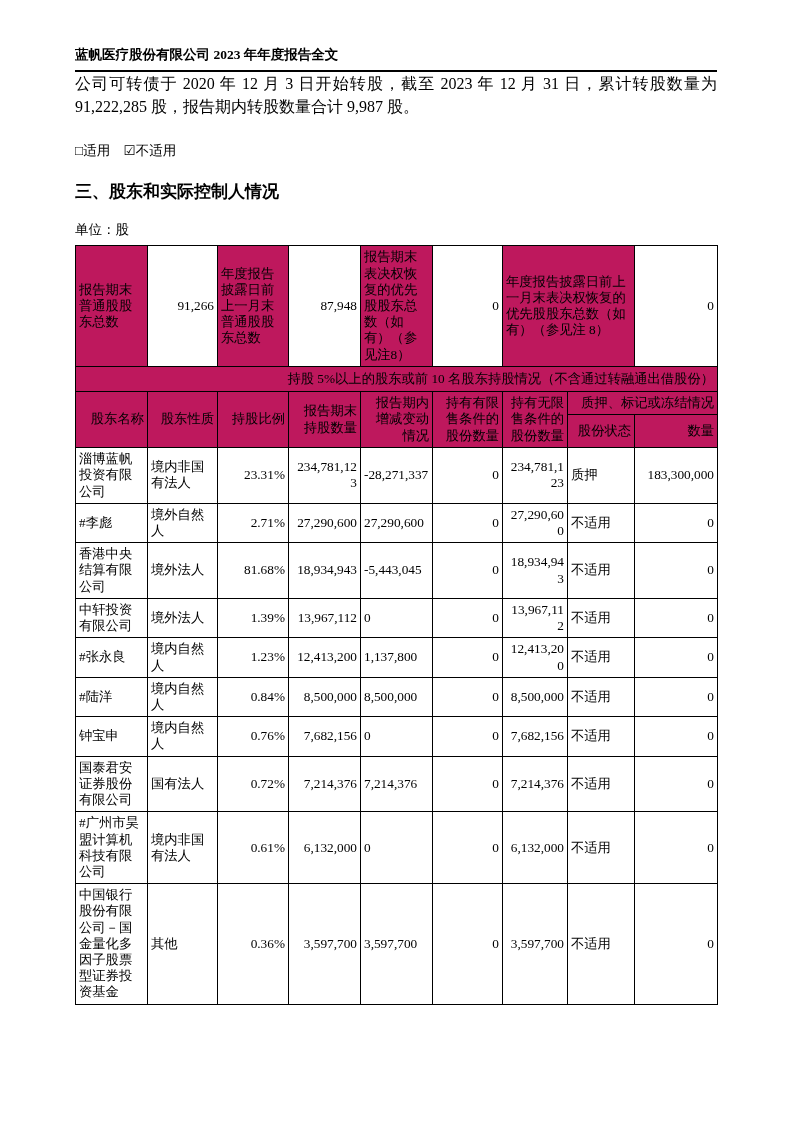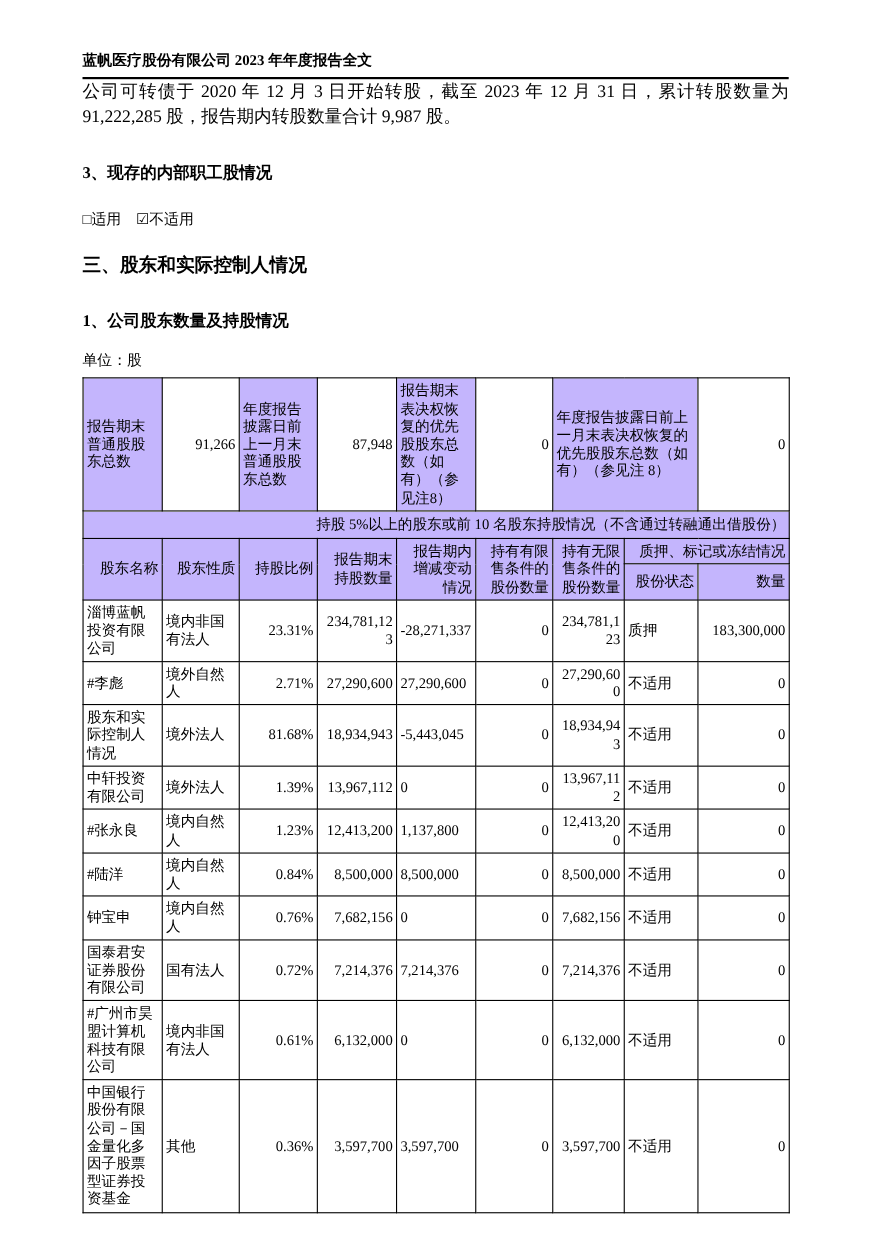--- a/index.html
+++ b/index.html
@@ -62,47 +62,45 @@
     font-size:13.3px;
     line-height:1.22;
   }
   table.sh td, table.sh th{
     border:1px solid #000;
     padding:3px 3px;
     vertical-align:middle;
     font-weight:normal;
     overflow:hidden;
   }
-  .gray{background:#c4b5fd;}
+  .gray{background:#be185d;}
   .al-left{text-align:left;}
   .al-right{text-align:right;}
   .al-center{text-align:right;}
   .num{word-break:break-all;}
   .section-band{height:18px;}
   .hdr{height:26px;}
 </style>
 </head>
 <body>
 
 <div class="page">
 
   <div class="doc-header">蓝帆医疗股份有限公司 2023 年年度报告全文</div>
 
   <div class="para">公司可转债于 2020 年 12 月 3 日开始转股，截至 2023 年 12 月 31 日，累计转股数量为 91,222,285 股，报告期内转股数量合计 9,987 股。</div>
 
-  <div class="h3-small">3、现存的内部职工股情况</div>
 
   <div class="applicable-line">
     <span>□适用</span>
     <span>☑不适用</span>
   </div>
 
   <div class="h2-big">三、股东和实际控制人情况</div>
 
-  <div class="h3-sub">1、公司股东数量及持股情况</div>
 
   <div class="unit-line">单位：股</div>
 
   <table class="sh">
     <colgroup>
       <col style="width:72px">
         <col style="width:70px">
         <col style="width:71px">
       <col style="width:72px">
         <col style="width:72px">
@@ -161,21 +159,21 @@
           <td class="al-left">境外自然人</td>
           <td class="al-right num">2.71%</td>
           <td class="al-right num">27,290,600</td>
           <td class="al-left num">27,290,600</td>
           <td class="al-right num">0</td>
           <td class="al-right num">27,290,600</td>
           <td class="al-left">不适用</td>
           <td class="al-right num">0</td>
         </tr>
         <tr>
-          <td class="al-left">股东和实际控制人情况</td>
+          <td class="al-left">香港中央结算有限公司</td>
           <td class="al-left">境外法人</td>
           <td class="al-right num">81.68%</td>
           <td class="al-right num">18,934,943</td>
           <td class="al-left num">-5,443,045</td>
           <td class="al-right num">0</td>
           <td class="al-right num">18,934,943</td>
           <td class="al-left">不适用</td>
           <td class="al-right num">0</td>
         </tr>
         <tr>

